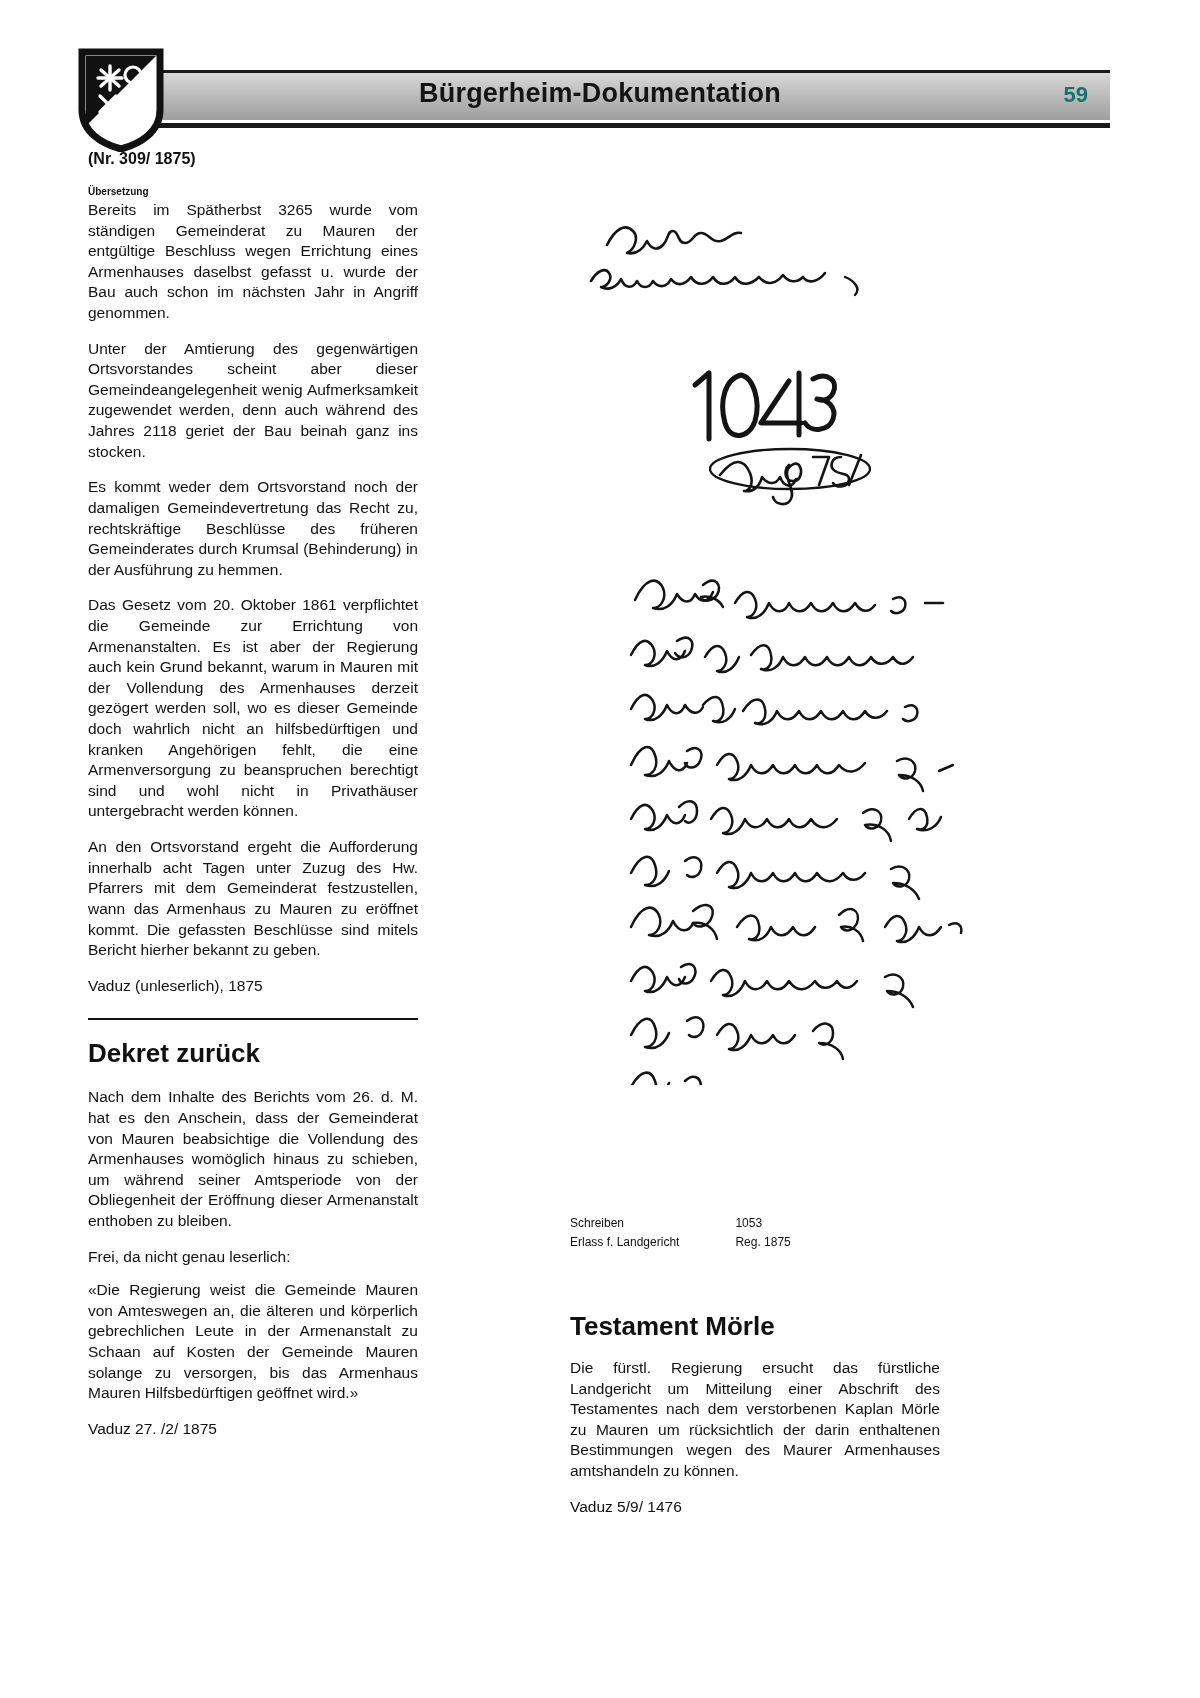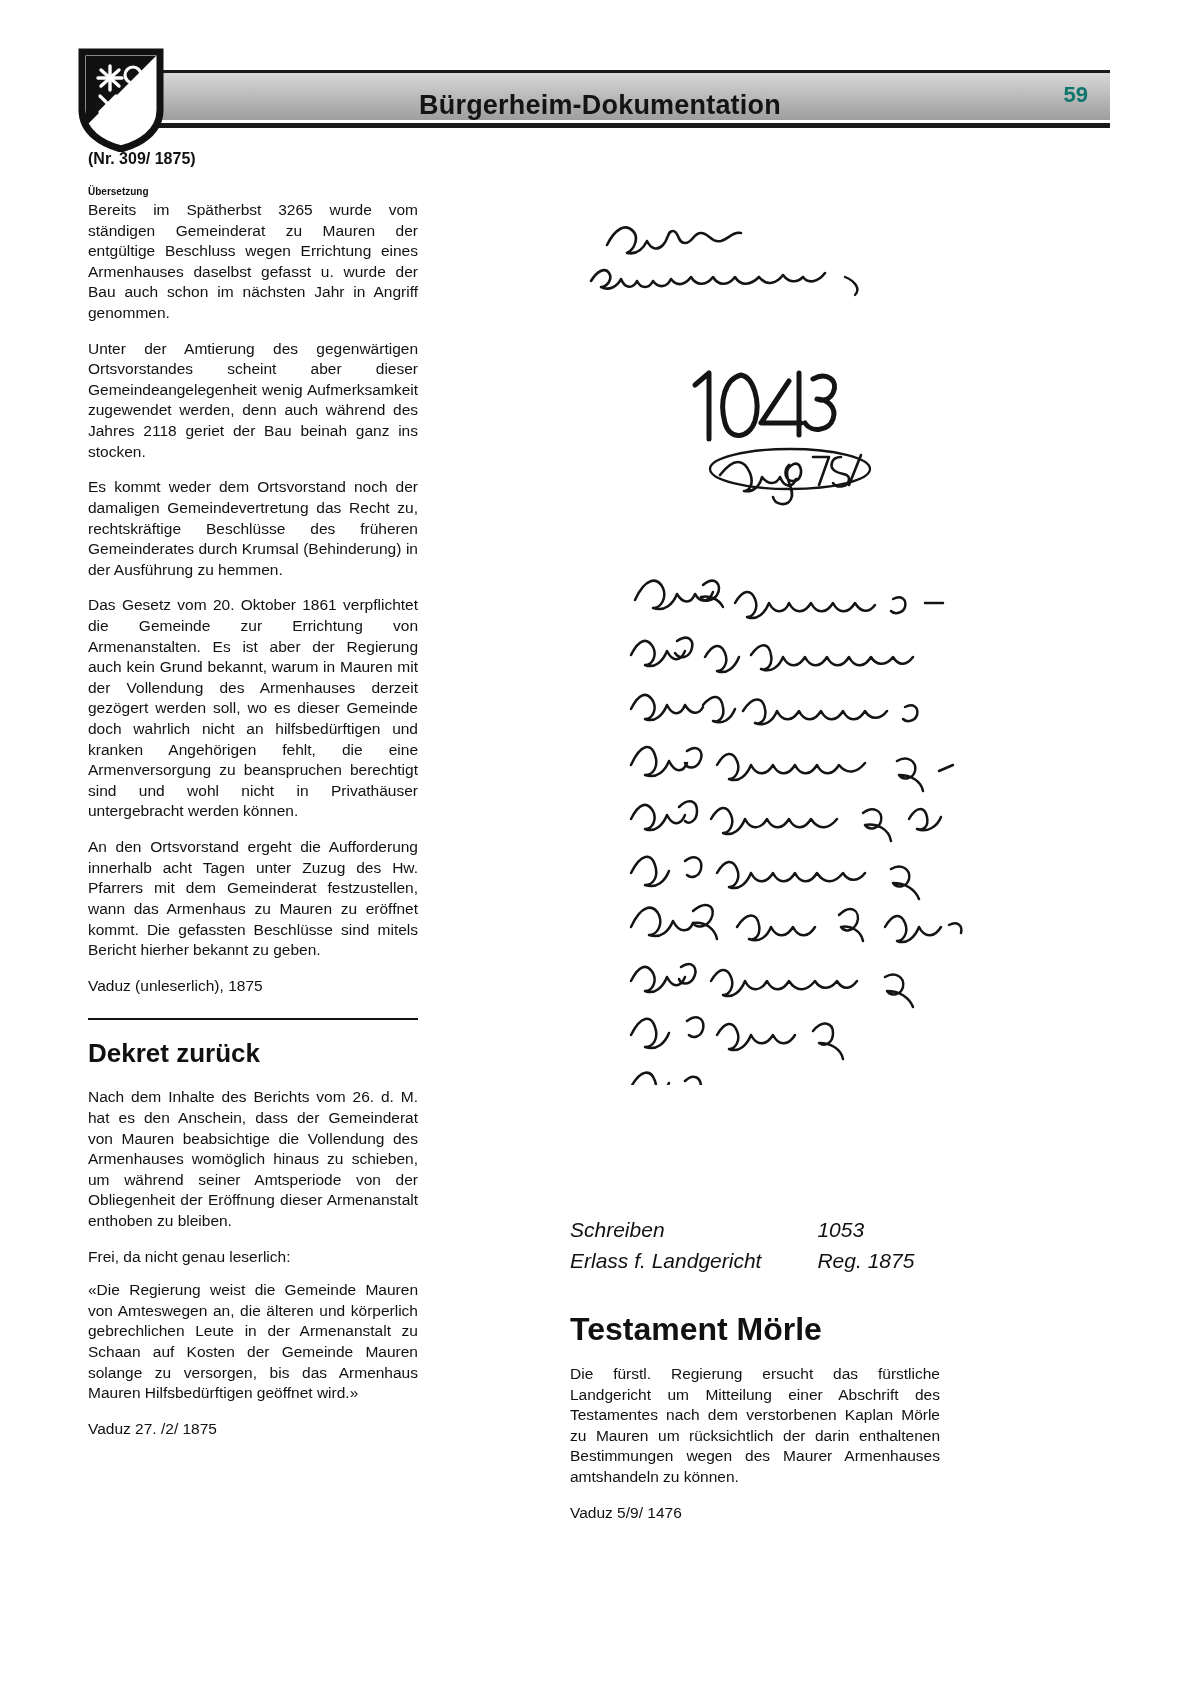--- a/index.html
+++ b/index.html
@@ -44,21 +44,21 @@
   .header-bar::after {
     content: "";
     position: absolute;
     left: 0; right: 0; bottom: -8px;
     height: 5px;
     background: #1a1a1a;
   }
   .header-title {
     position: absolute;
     left: 0;
-    top: 20px;
+    top: 8px;
     width: 1020px;
     text-align: center;
     font-size: 27px;
     font-weight: bold;
     letter-spacing: .2px;
     color: #141414;
   }
   .header-page {
     position: absolute;
     right: 22px;
@@ -117,42 +117,42 @@
     border-top: 2.5px solid #111;
     margin: 22px 0 18px 0;
     width: 100%;
   }
   h2.sec-title {
     font-size: 26px;
     font-weight: bold;
     margin: 0 0 18px 0;
   }
   h2.sec-title.right {
-    font-size: 32px;
+    font-size: 26px;
     margin: 26px 0 16px 0;
   }
 
   
   .manuscript {
     position: absolute;
     left: 545px;
     top: 185px;
     width: 430px;
     height: 900px;
   }
   .ms-caption {
     position: absolute;
     left: 570px;
     top: 1215px;
     width: 400px;
     font-size: 15.5px;
     line-height: 1.4;
   }
   .ms-caption table { border-collapse: collapse; }
-  .ms-caption td { padding: 0 0 2px 0; font-size: 21px; font-style: italic; }
+  .ms-caption td { padding: 0 0 2px 0; font-size: 12px; }
   .ms-caption td.c2 { padding-left: 56px; }
 
   .right-block {
     position: absolute;
     left: 570px;
     top: 1285px;
     width: 370px;
   }
 </style>
 </head>

